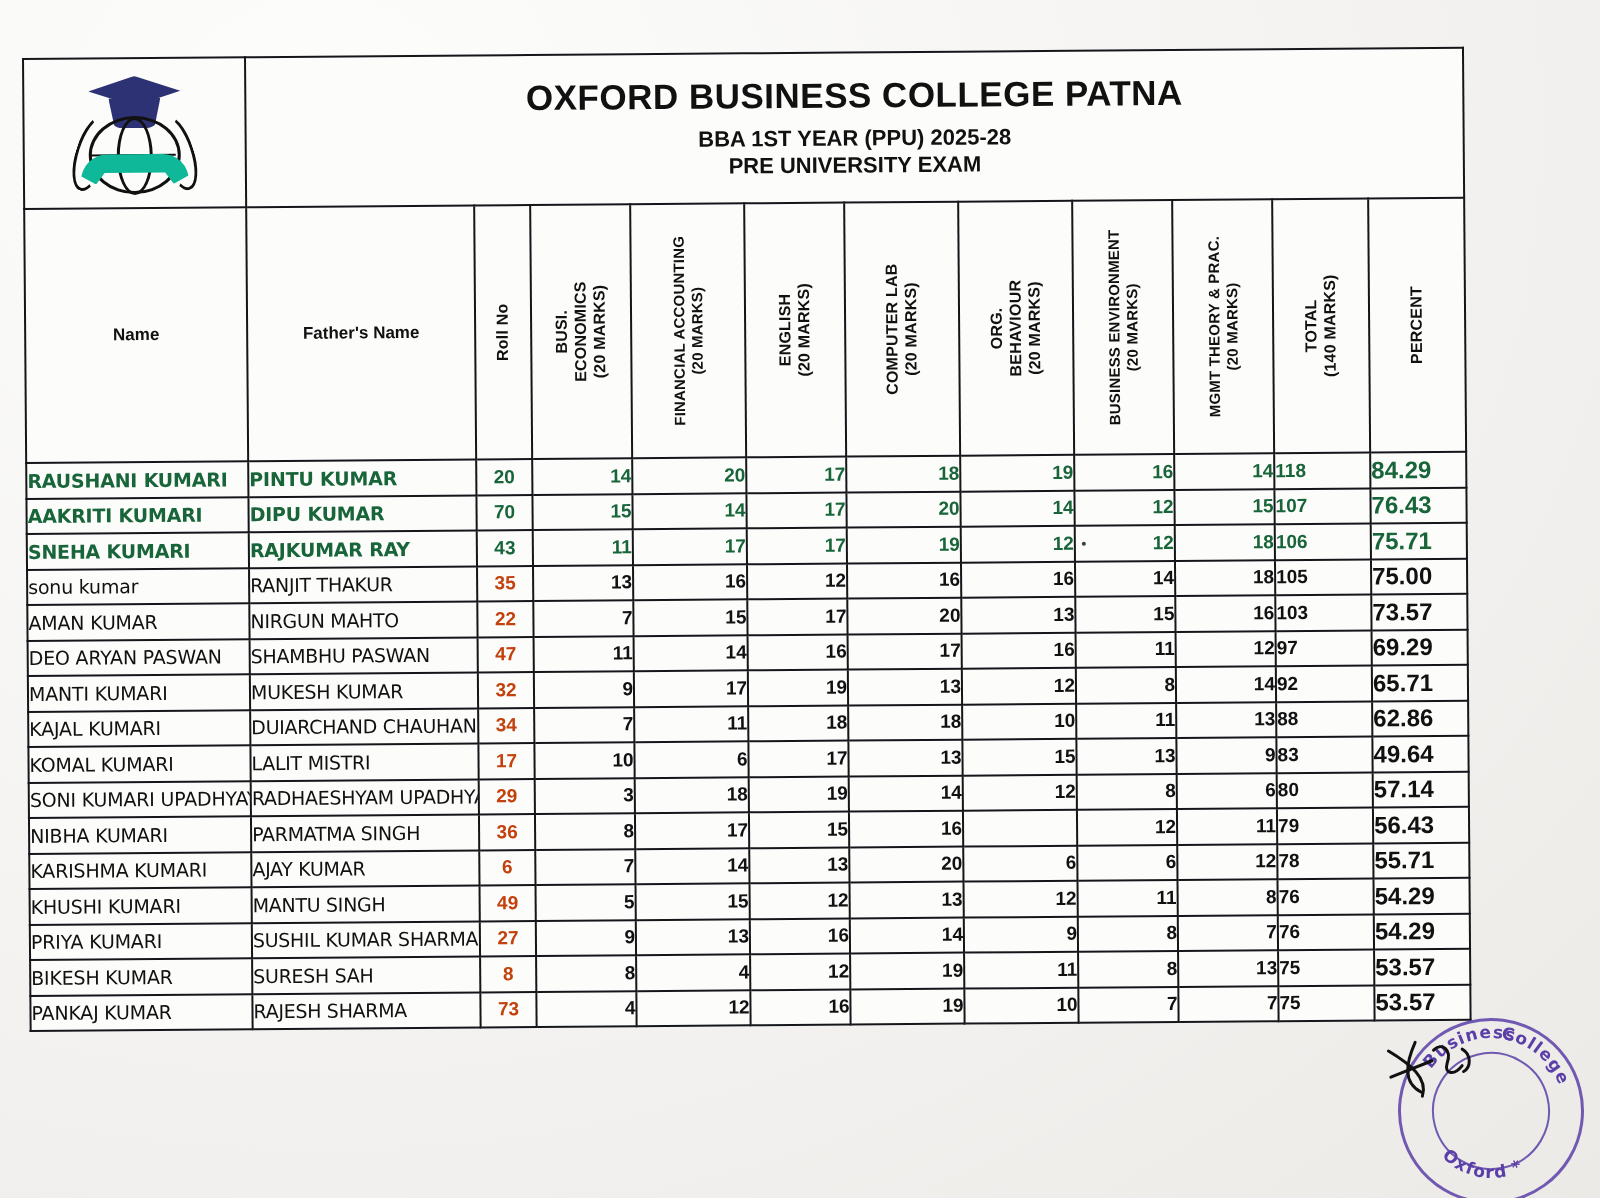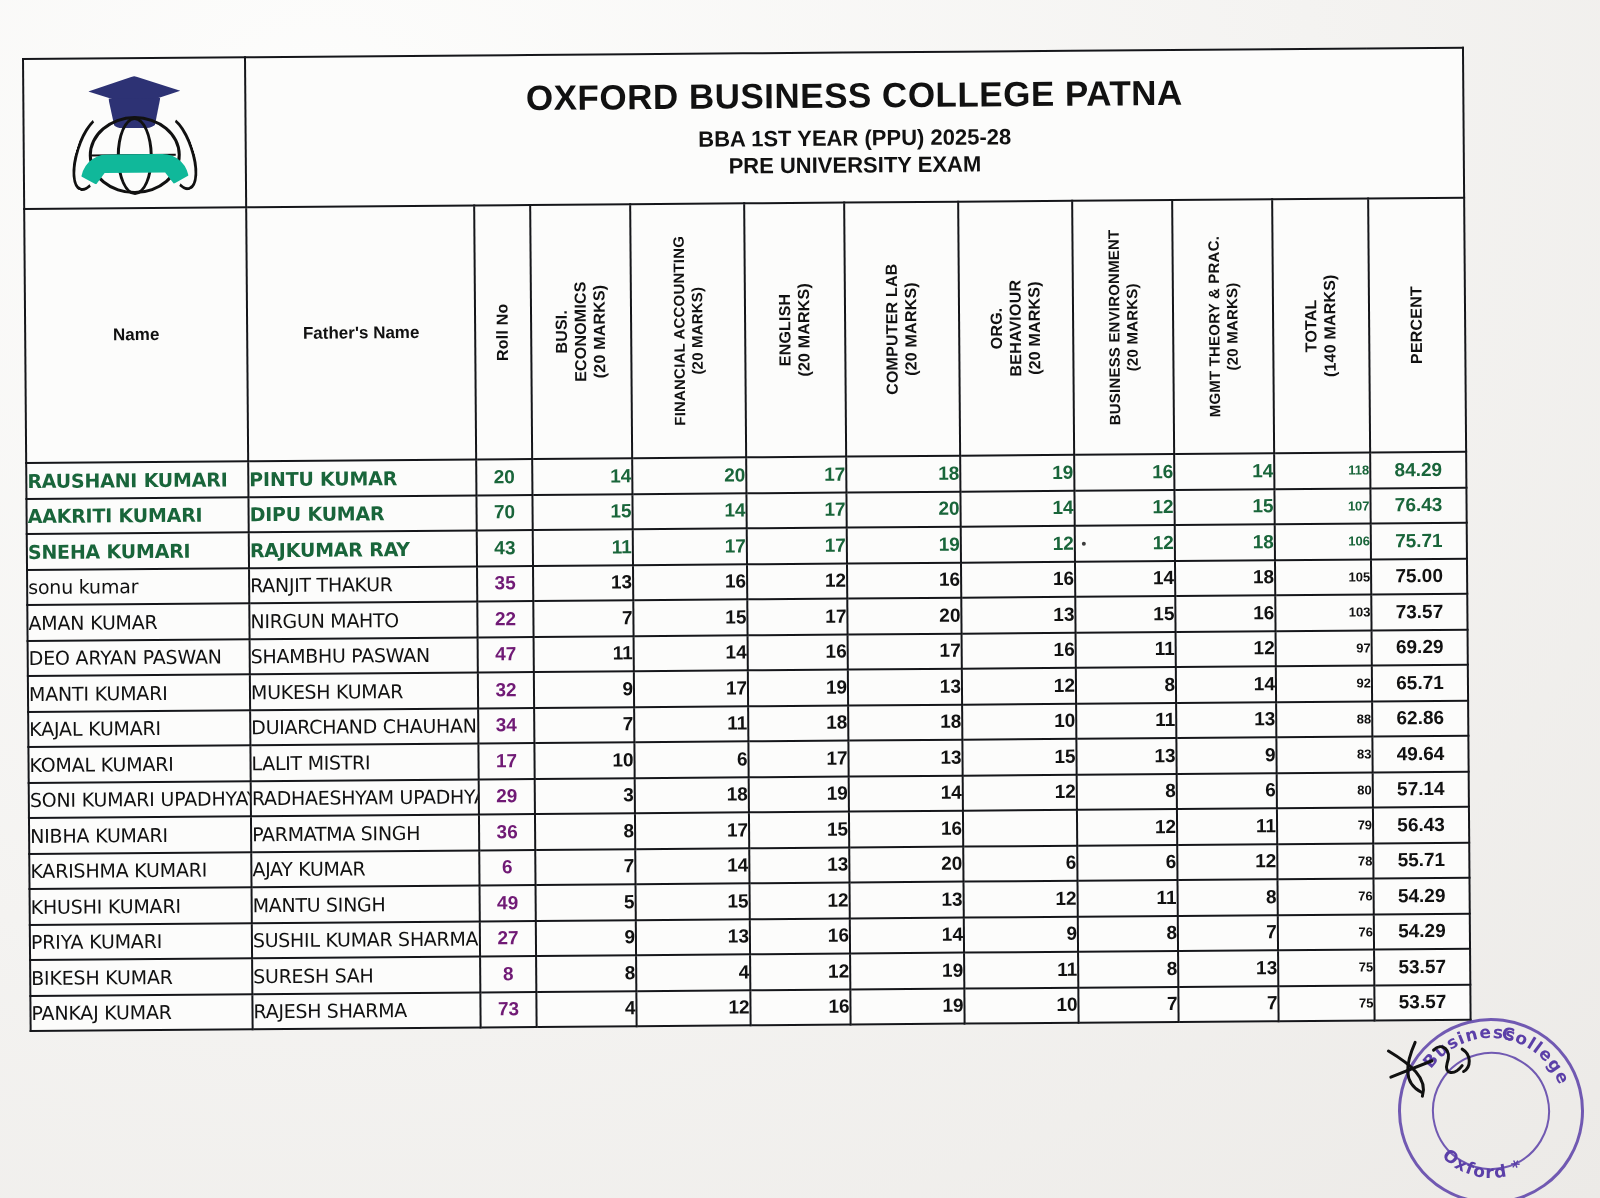--- a/index.html
+++ b/index.html
@@ -81,24 +81,24 @@
     font-family:"DejaVu Sans", sans-serif;
     letter-spacing:-0.2px;
     white-space:nowrap;overflow:hidden;
   }
   .c-father{
     font-size:19px;color:#111;padding-left:9px;
     font-family:"DejaVu Sans", sans-serif;
     letter-spacing:-0.3px;
     white-space:nowrap;overflow:hidden;
   }
-  .c-roll{font-size:19px;color:#701a75;text-align:center;font-weight:bold;}
+  .c-roll{font-size:19px;color:#c2410c;text-align:center;font-weight:bold;}
   .c-num{font-size:19px;color:#111;text-align:right;padding-right:10px;font-weight:bold;}
-  .c-total{font-size:13px;color:#111;text-align:right;padding-right:12px;font-weight:bold;}
-  .c-pct{font-size:19px;color:#111;text-align:center;padding-right:16px;font-weight:bold;}
+  .c-total{font-size:19px;color:#111;text-align:left;padding-right:12px;font-weight:bold;}
+  .c-pct{font-size:24px;color:#111;text-align:left;padding-right:16px;font-weight:bold;}
 
   tr.green .c-name, tr.green .c-father{
     color:#19653a;font-weight:bold;letter-spacing:-0.2px;
   }
   tr.green .c-roll, tr.green .c-num, tr.green .c-total, tr.green .c-pct{
     color:#19653a;
   }
 
   
   .dot{

